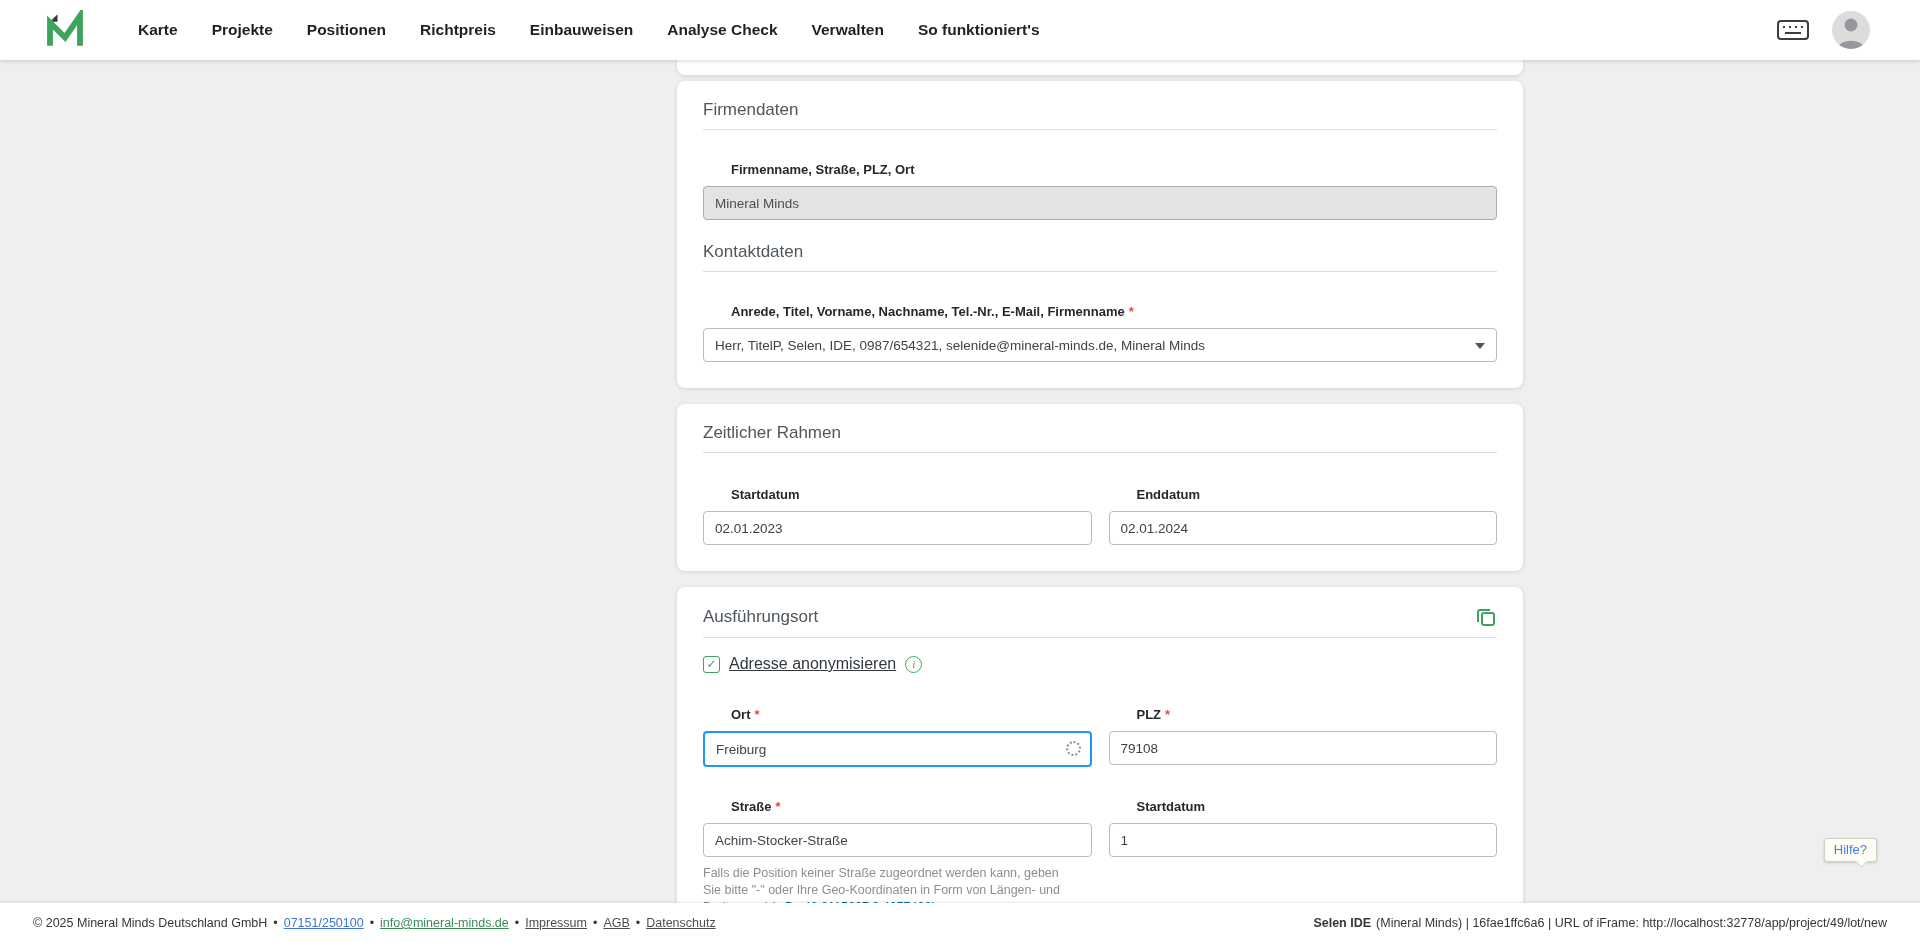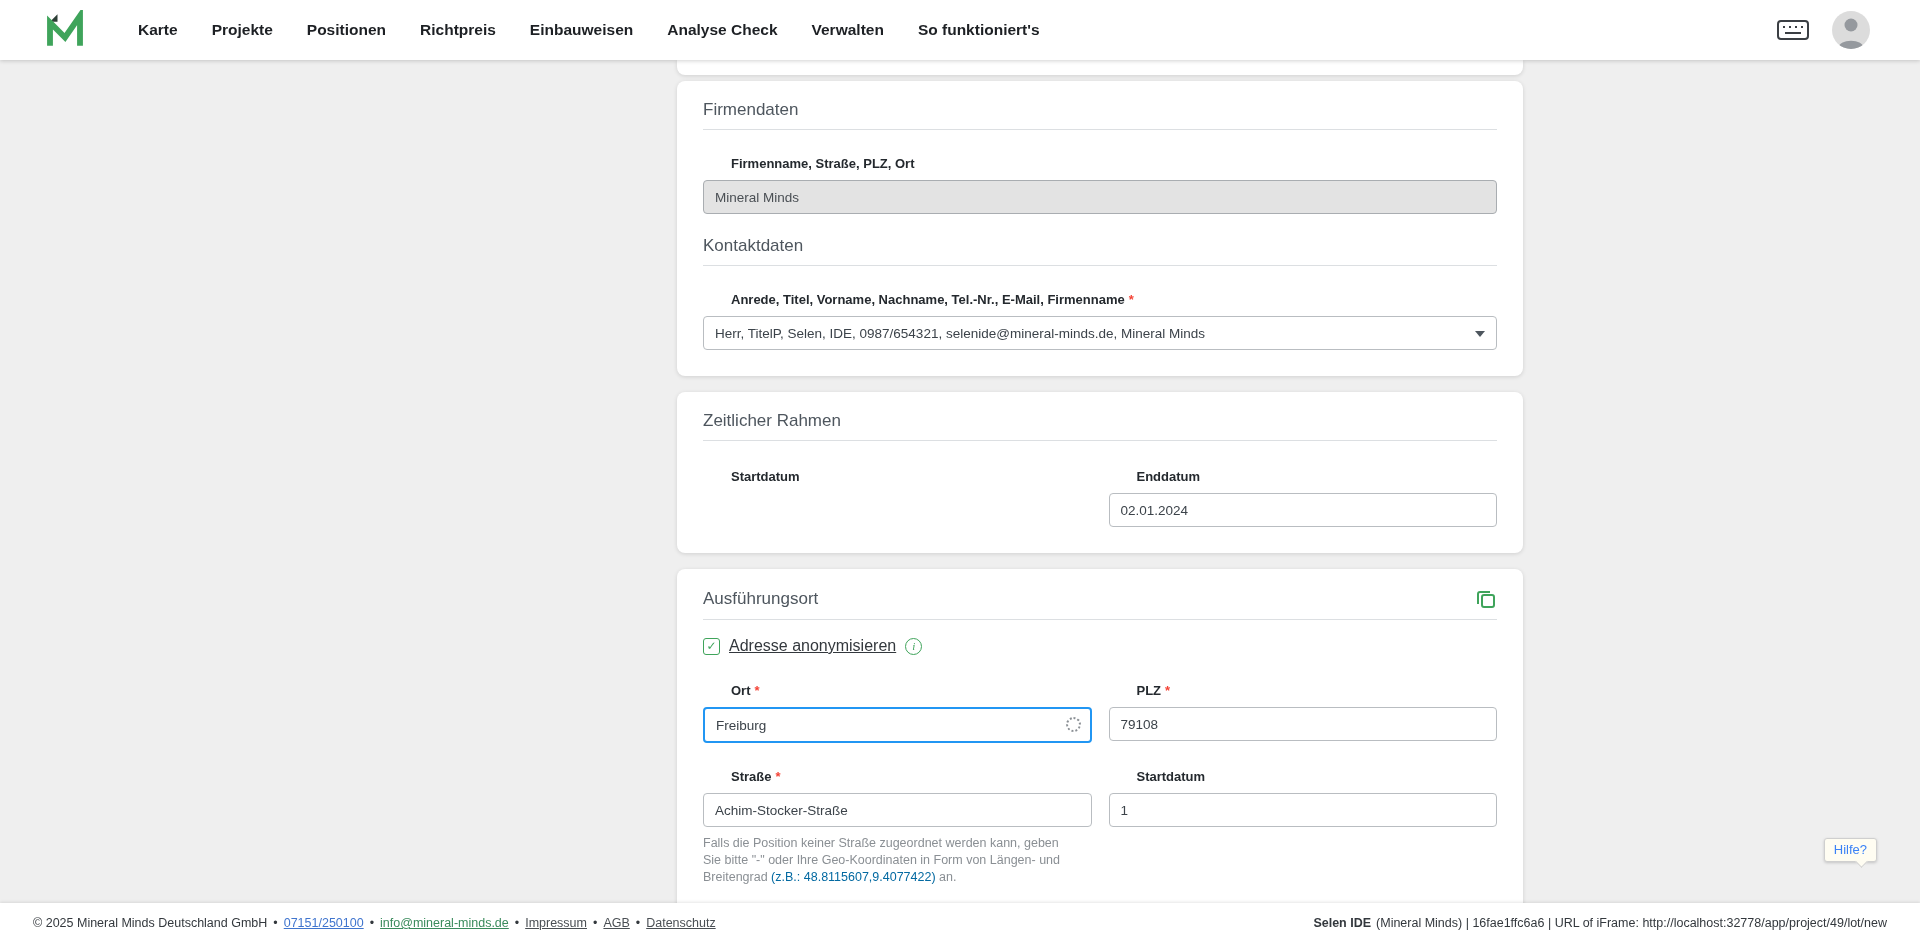--- a/index.html
+++ b/index.html
@@ -42,21 +42,21 @@
 
   .card-title { font-size: 17px; font-weight: 400; color: #4e565e; line-height: 20px; }
   .card-title.sub { margin-top: 22px; }
   .rule { border: none; border-top: 1px solid #dcdfe2; margin-top: 9px; }
   .title-row { display: flex; align-items: center; justify-content: space-between; }
   .copy-btn { background: none; border: none; cursor: pointer; color: #3fa45b; display: flex; padding: 0; }
 
   .field-label, .label-row label {
     font-size: 13px; font-weight: 700; color: #24292e; display: inline-block;
   }
-  .label-row { margin-top: 24px; margin-bottom: 8px; padding-left: 28px; }
+  .label-row { margin-top: 30px; margin-bottom: 8px; padding-left: 28px; }
   .req { color: var(--required, #f44336); font-weight: 700; margin-left: 4px; font-size: 13px; }
 
   .text-input, .select {
     width: 100%; height: 34px; border: 1px solid #b9bdc1; border-radius: 4px;
     background: #fff; font-size: 13.5px; color: #3c434a; padding: 0 11px;
     font-family: inherit; display: block;
   }
   .text-input[disabled] { background: #e3e3e3; border-color: #a9adb1; color: #4a4f54; }
 
   .select {
@@ -188,20 +188,21 @@
   </section>
 
   <section class="card">
     <h2 class="card-title">Zeitlicher Rahmen</h2>
     <hr class="rule">
     <div class="grid-2">
       <div class="field">
         <div class="label-row">
           <label>Startdatum</label>
         </div>
+        <input class="text-input" value="02.01.2023" style="">
       </div>
       <div class="field">
         <div class="label-row">
           <label>Enddatum</label>
         </div>
         <input class="text-input" value="02.01.2024" style="">
       </div>
     </div>
   </section>
 

